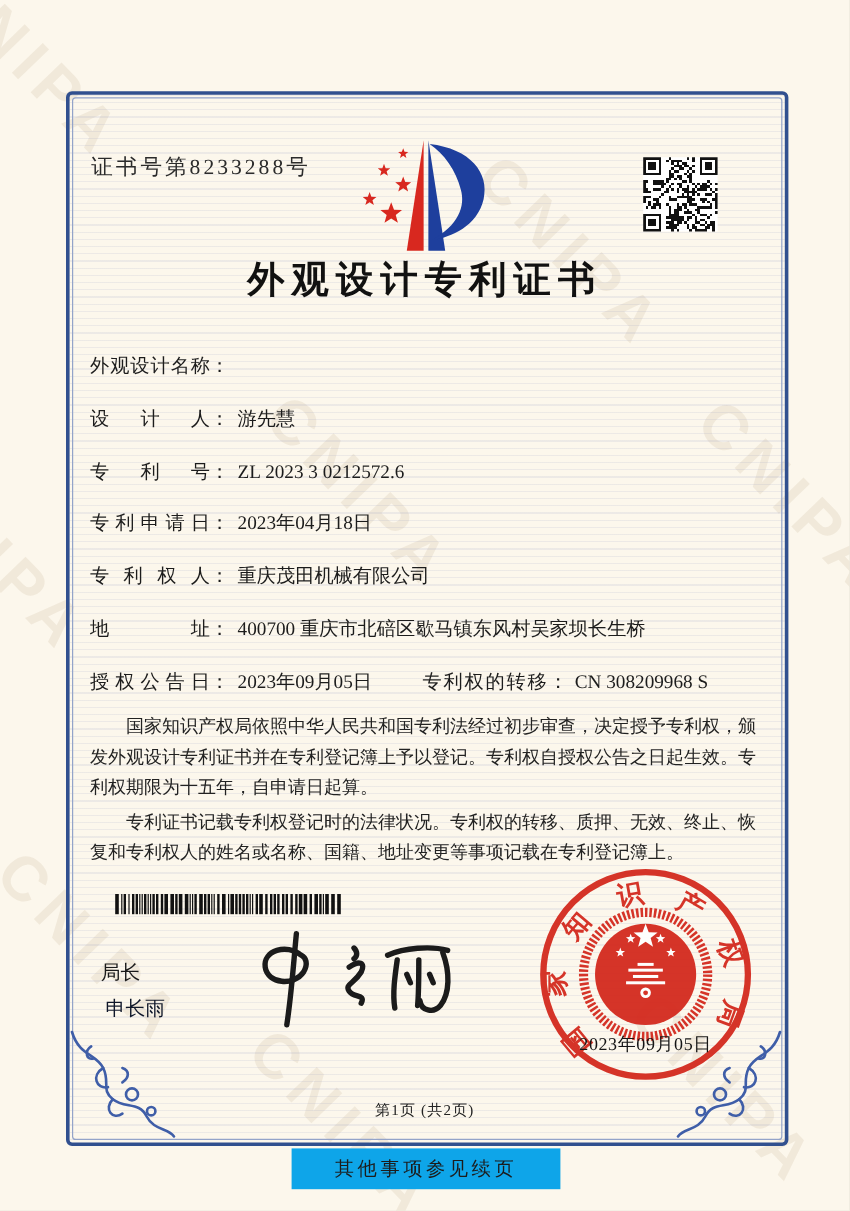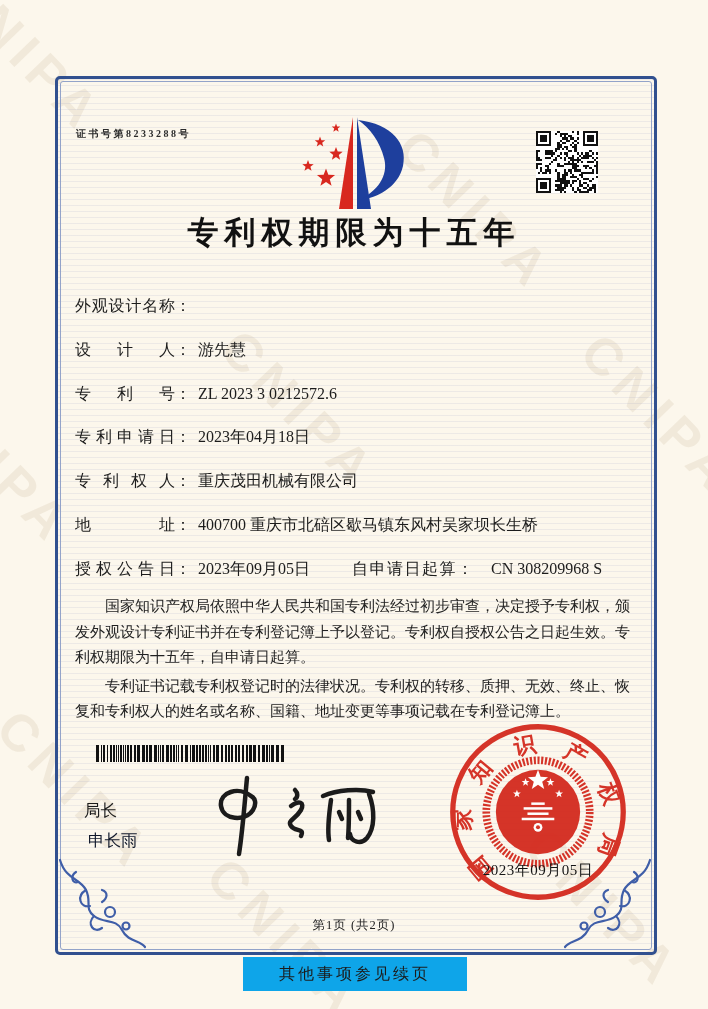--- a/index.html
+++ b/index.html
@@ -24,39 +24,39 @@
     background:repeating-linear-gradient(to bottom,
       rgba(125,135,185,0.12) 0 1px, rgba(0,0,0,0) 1px 6px);
   }
   .frame::before{
     content:"";position:absolute;inset:2px;border:1px solid #93a3c9;border-radius:3px;
   }
   .corner{position:absolute;z-index:3;width:92px;height:92px;}
   .corner-r{left:562px;top:858px;}
   .corner-l{left:56px;top:858px;transform:scaleX(-1);}
   
-  .cert-no{position:absolute;z-index:4;left:76px;top:127px;font-size:10px;letter-spacing:2.5px;color:#2b2b2b;font-weight:bold;}
+  .cert-no{position:absolute;z-index:4;left:76px;top:127px;font-size:18px;letter-spacing:2.5px;color:#2b2b2b;}
   .logo{position:absolute;z-index:4;left:296px;top:114px;width:118px;height:98px;}
   .qr{position:absolute;z-index:4;left:536px;top:131px;width:62px;height:62px;}
   .title{
     position:absolute;z-index:4;left:0;right:0;top:212px;text-align:center;
     font-size:31px;font-weight:bold;letter-spacing:6px;color:#111;
   }
   
   .fields{position:absolute;z-index:4;left:75px;top:295px;width:562px;font-size:16px;}
   .frow{position:relative;display:flex;height:43.8px;align-items:flex-start;line-height:21px;}
   .f-label{
     display:inline-block;width:100px;flex:0 0 100px;
     text-align:justify;text-align-last:justify;
   }
   .colon{flex:0 0 auto;}
   .f-value{margin-left:7px;white-space:nowrap;}
   .grant2{position:absolute;left:277px;top:0;display:flex;line-height:21px;}
   .grant2 .g-label{letter-spacing:1.5px;}
-  .grant2 .f-value{margin-left:18px;}
+  .grant2 .f-value{margin-left:6px;}
   
   .paras{position:absolute;z-index:4;left:75px;top:594px;width:560px;
     font-size:15px;line-height:25.5px;color:#222;}
   .paras p{margin:0 0 3px 0;text-indent:2em;}
   
   .barcode{position:absolute;z-index:4;left:95px;top:745px;width:192px;height:17px;}
   .sig-title{position:absolute;z-index:4;left:84px;top:800px;font-size:16.5px;
     font-family:"Liberation Sans","DejaVu Sans",sans-serif;color:#1a1a1a;}
   .sig-name{position:absolute;z-index:4;left:88px;top:830px;font-size:16.5px;
     font-family:"Liberation Sans","DejaVu Sans",sans-serif;color:#0f172a;}
@@ -403,21 +403,21 @@
         <rect x="18" y="28" width="1" height="1"></rect>
         <rect x="20" y="28" width="1" height="1"></rect>
         <rect x="21" y="28" width="1" height="1"></rect>
         <rect x="22" y="28" width="1" height="1"></rect>
         <rect x="23" y="28" width="1" height="1"></rect>
         <rect x="24" y="28" width="1" height="1"></rect>
         <rect x="27" y="28" width="1" height="1"></rect>
       </g>
   </svg>
 
-  <div class="title">专利权期限为十五年</div>
+  <div class="title">外观设计专利证书</div>
 
   <div class="fields">
     <div class="frow">
       <span class="f-label">外观设计名称</span>
         <span class="colon">：</span>
     </div>
     <div class="frow">
       <span class="f-label">设计人</span>
         <span class="colon">：</span>
       <span class="f-value">游先慧</span>
@@ -440,21 +440,21 @@
     <div class="frow">
       <span class="f-label">地址</span>
         <span class="colon">：</span>
       <span class="f-value">400700 重庆市北碚区歇马镇东风村吴家坝长生桥</span>
     </div>
     <div class="frow">
       <span class="f-label">授权公告日</span>
         <span class="colon">：</span>
       <span class="f-value">2023年09月05日</span>
       <span class="grant2">
-        <span class="g-label">自申请日起算</span>
+        <span class="g-label">专利权的转移</span>
           <span class="colon">：</span>
         <span class="f-value">CN 308209968 S</span>
       </span>
     </div>
   </div>
 
   <div class="paras">
     <p>国家知识产权局依照中华人民共和国专利法经过初步审查，决定授予专利权，颁发外观设计专利证书并在专利登记簿上予以登记。专利权自授权公告之日起生效。专利权期限为十五年，自申请日起算。</p>
     <p>专利证书记载专利权登记时的法律状况。专利权的转移、质押、无效、终止、恢复和专利权人的姓名或名称、国籍、地址变更等事项记载在专利登记簿上。</p>
   </div>

